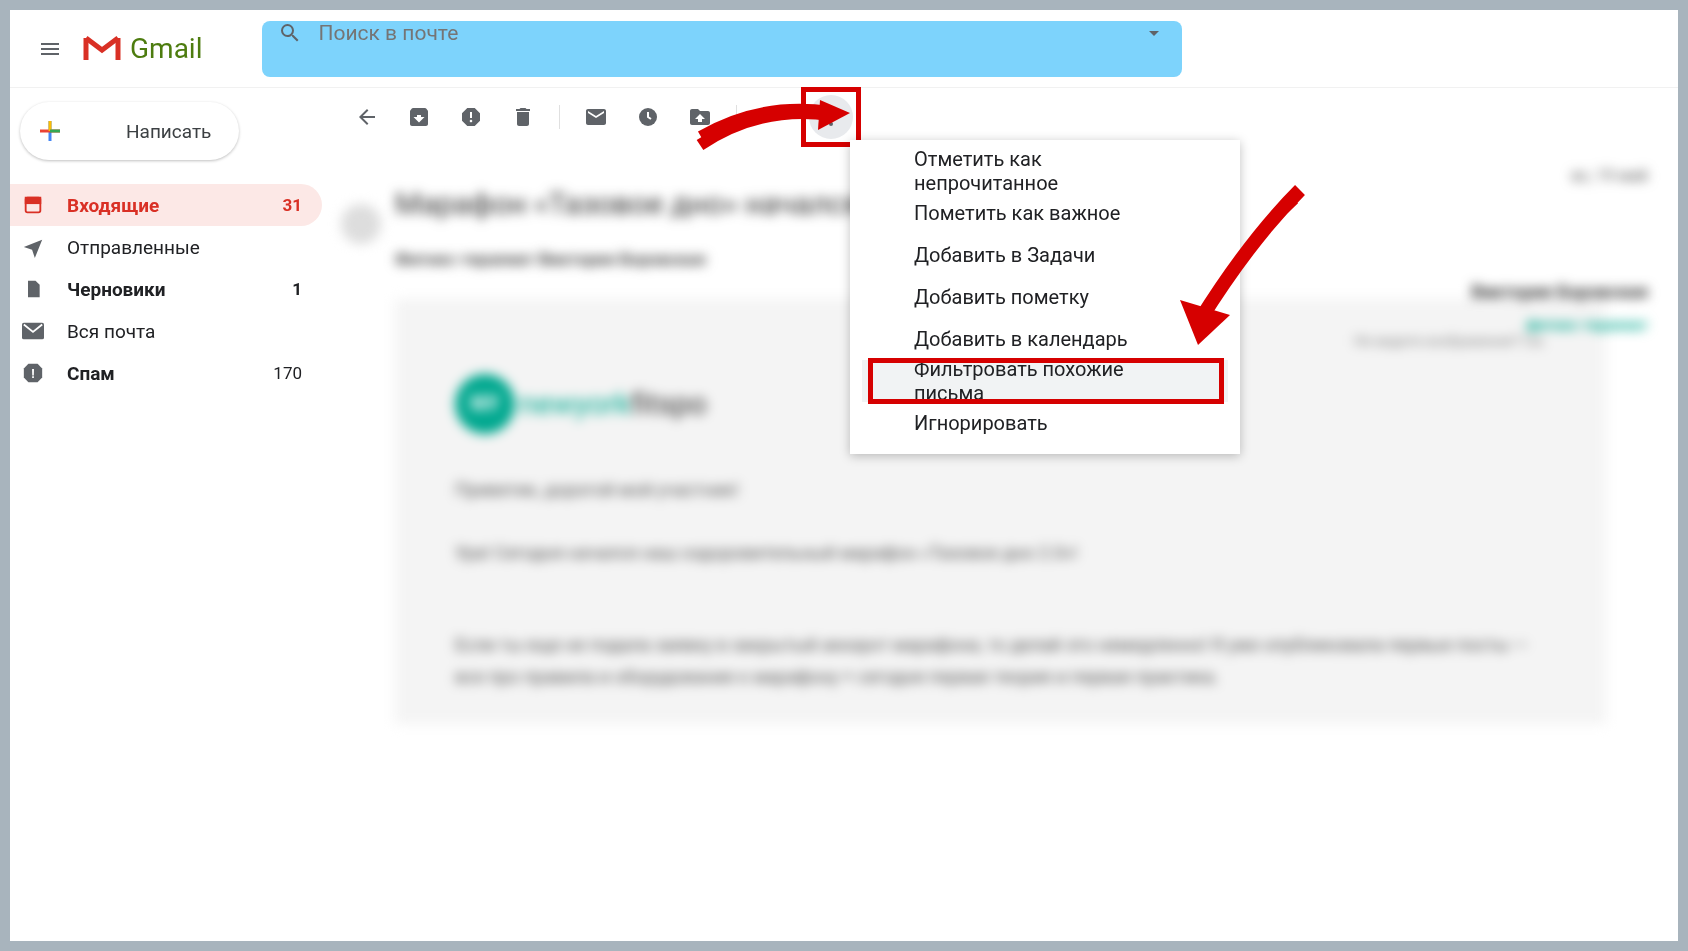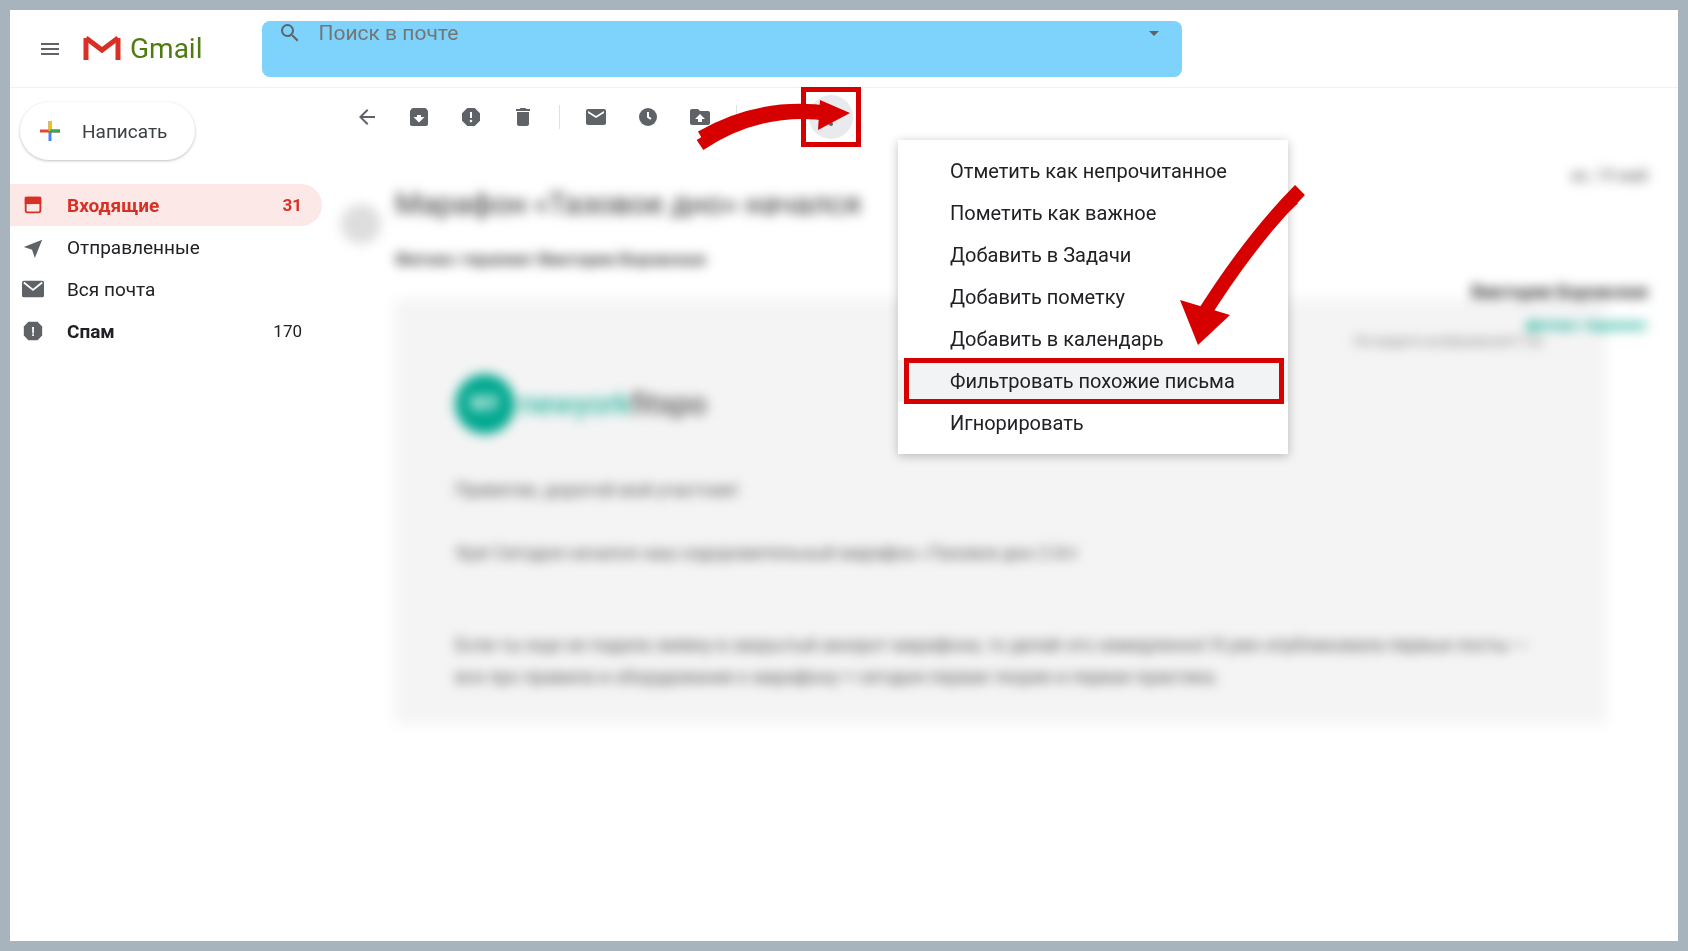--- a/index.html
+++ b/index.html
@@ -13,21 +13,21 @@
   .gmail-logo { width: 40px; height: 30px; }
   .gmail-text { font-size: 28px; color: #4d7c0f; margin-left: 8px; }
   .search-bar { flex: 1; max-width: 920px; height: 56px; background: #7dd3fc; border-radius: 8px; display: flex; align-items: flex-start; padding: 0 16px; }
   .search-icon { width: 24px; height: 24px; color: #5f6368; }
   .search-input { border: none; background: transparent; font-size: 21px; color: #5f6368; margin-left: 16px; flex: 1; outline: none; }
   .search-dropdown { width: 24px; height: 24px; color: #5f6368; }
 
   
   .body-wrap { display: flex; height: calc(100% - 78px); }
   .sidebar { width: 312px; padding-top: 14px; }
-  .compose-btn { display: inline-flex; align-items: center; height: 58px; margin-left: 10px; padding: 0 28px 0 16px; border-radius: 32px; box-shadow: 0 1px 3px rgba(0,0,0,0.25); background: #fff; }
+  .compose-btn { display: inline-flex; align-items: center; height: 58px; margin-left: 10px; padding: 0 28px 0 16px; border-radius: 32px; box-shadow: 0 1px 3px rgba(0,0,0,0.25); background: #fff; gap: 44px; }
   .compose-plus { width: 28px; height: 28px; margin-right: 18px; }
   .compose-label { font-size: 19px; color: #3c4043; }
   .nav { margin-top: 24px; }
   .nav-item { height: 42px; display: flex; align-items: center; padding-left: 11px; padding-right: 20px; border-radius: 0 21px 21px 0; font-size: 19px; color: #202124; }
   .nav-item.active { background: #fce8e6; color: #d93025; font-weight: 700; }
   .nav-item .icon { width: 24px; height: 24px; margin-right: 22px; display: flex; align-items: center; justify-content: center; }
   .nav-item .label { flex: 1; }
   .nav-item .count { font-size: 17px; }
   .nav-item.active .count { color: #d93025; font-weight: 700; }
   .nav-item.bold { font-weight: 700; }
@@ -48,21 +48,21 @@
   .avatar-ph { width: 40px; height: 40px; border-radius: 50%; background: #ddd; position: absolute; left: 18px; top: 58px; }
   .body-box { background: #f4f4f4; margin-top: 30px; padding: 30px 60px; font-size: 18px; color: #555; line-height: 1.8; }
   .ny-logo { width: 60px; height: 60px; border-radius: 50%; background: #00a88f; display: inline-flex; align-items: center; justify-content: center; color: #fff; font-weight: bold; font-size: 22px; vertical-align: middle; }
   .ny-text { font-size: 30px; color: #00a88f; vertical-align: middle; }
   .ny-fitspo { color: #333; }
   .right-info { position: absolute; right: 30px; top: 20px; text-align: right; font-size: 16px; color: #555; }
   .right-sig { position: absolute; right: 30px; top: 130px; text-align: right; font-size: 18px; font-weight: bold; color: #333; }
   .right-sig2 { color: #00a88f; font-size: 15px; }
 
   
-  .dropdown { position: absolute; top: 130px; left: 840px; width: 390px; background: #fff; box-shadow: 0 2px 10px rgba(0,0,0,0.25); z-index: 100; padding: 10px 0; margin-left: 48px; }
+  .dropdown { position: absolute; top: 130px; left: 840px; width: 390px; background: #fff; box-shadow: 0 2px 10px rgba(0,0,0,0.25); z-index: 100; padding: 10px 12px; }
   .dropdown-item { height: 42px; display: flex; align-items: center; padding: 0 52px; font-size: 20px; color: #202124; }
   .dropdown-item.highlight { background: #f1f3f4; position: relative; }
   .dd-outline { position: absolute; left: 6px; right: 4px; top: -2px; bottom: -2px; border: 5px solid #d60000; pointer-events: none; }
 
   
   .arrow { position: absolute; z-index: 200; pointer-events: none; }
   .arrow svg { overflow: visible; }
 </style>
 </head>
 <body>
@@ -118,20 +118,29 @@
           <span class="count">31</span>
         </div>
         <div class="nav-item">
           <span class="icon">
               <svg width="22" height="22" viewBox="0 0 24 24" fill="#5f6368">
                 <path d="M2 12l20-8-8 20-3-9-9-3z"></path>
               </svg>
             </span>
           <span class="label">Отправленные</span>
         </div>
+        <div class="nav-item bold">
+          <span class="icon">
+              <svg width="20" height="22" viewBox="0 0 24 24" fill="#5f6368">
+                <path d="M6 2h9l5 5v15H6z"></path>
+              </svg>
+            </span>
+          <span class="label">Черновики</span>
+          <span class="count">1</span>
+        </div>
         <div class="nav-item">
           <span class="icon">
               <svg width="22" height="18" viewBox="0 0 24 18" fill="#5f6368">
                 <rect width="24" height="18" rx="2"></rect>
                 <path d="M2 2l10 8 10-8" stroke="#fff" stroke-width="2" fill="none"></path>
               </svg>
             </span>
           <span class="label">Вся почта</span>
         </div>
         <div class="nav-item bold">

